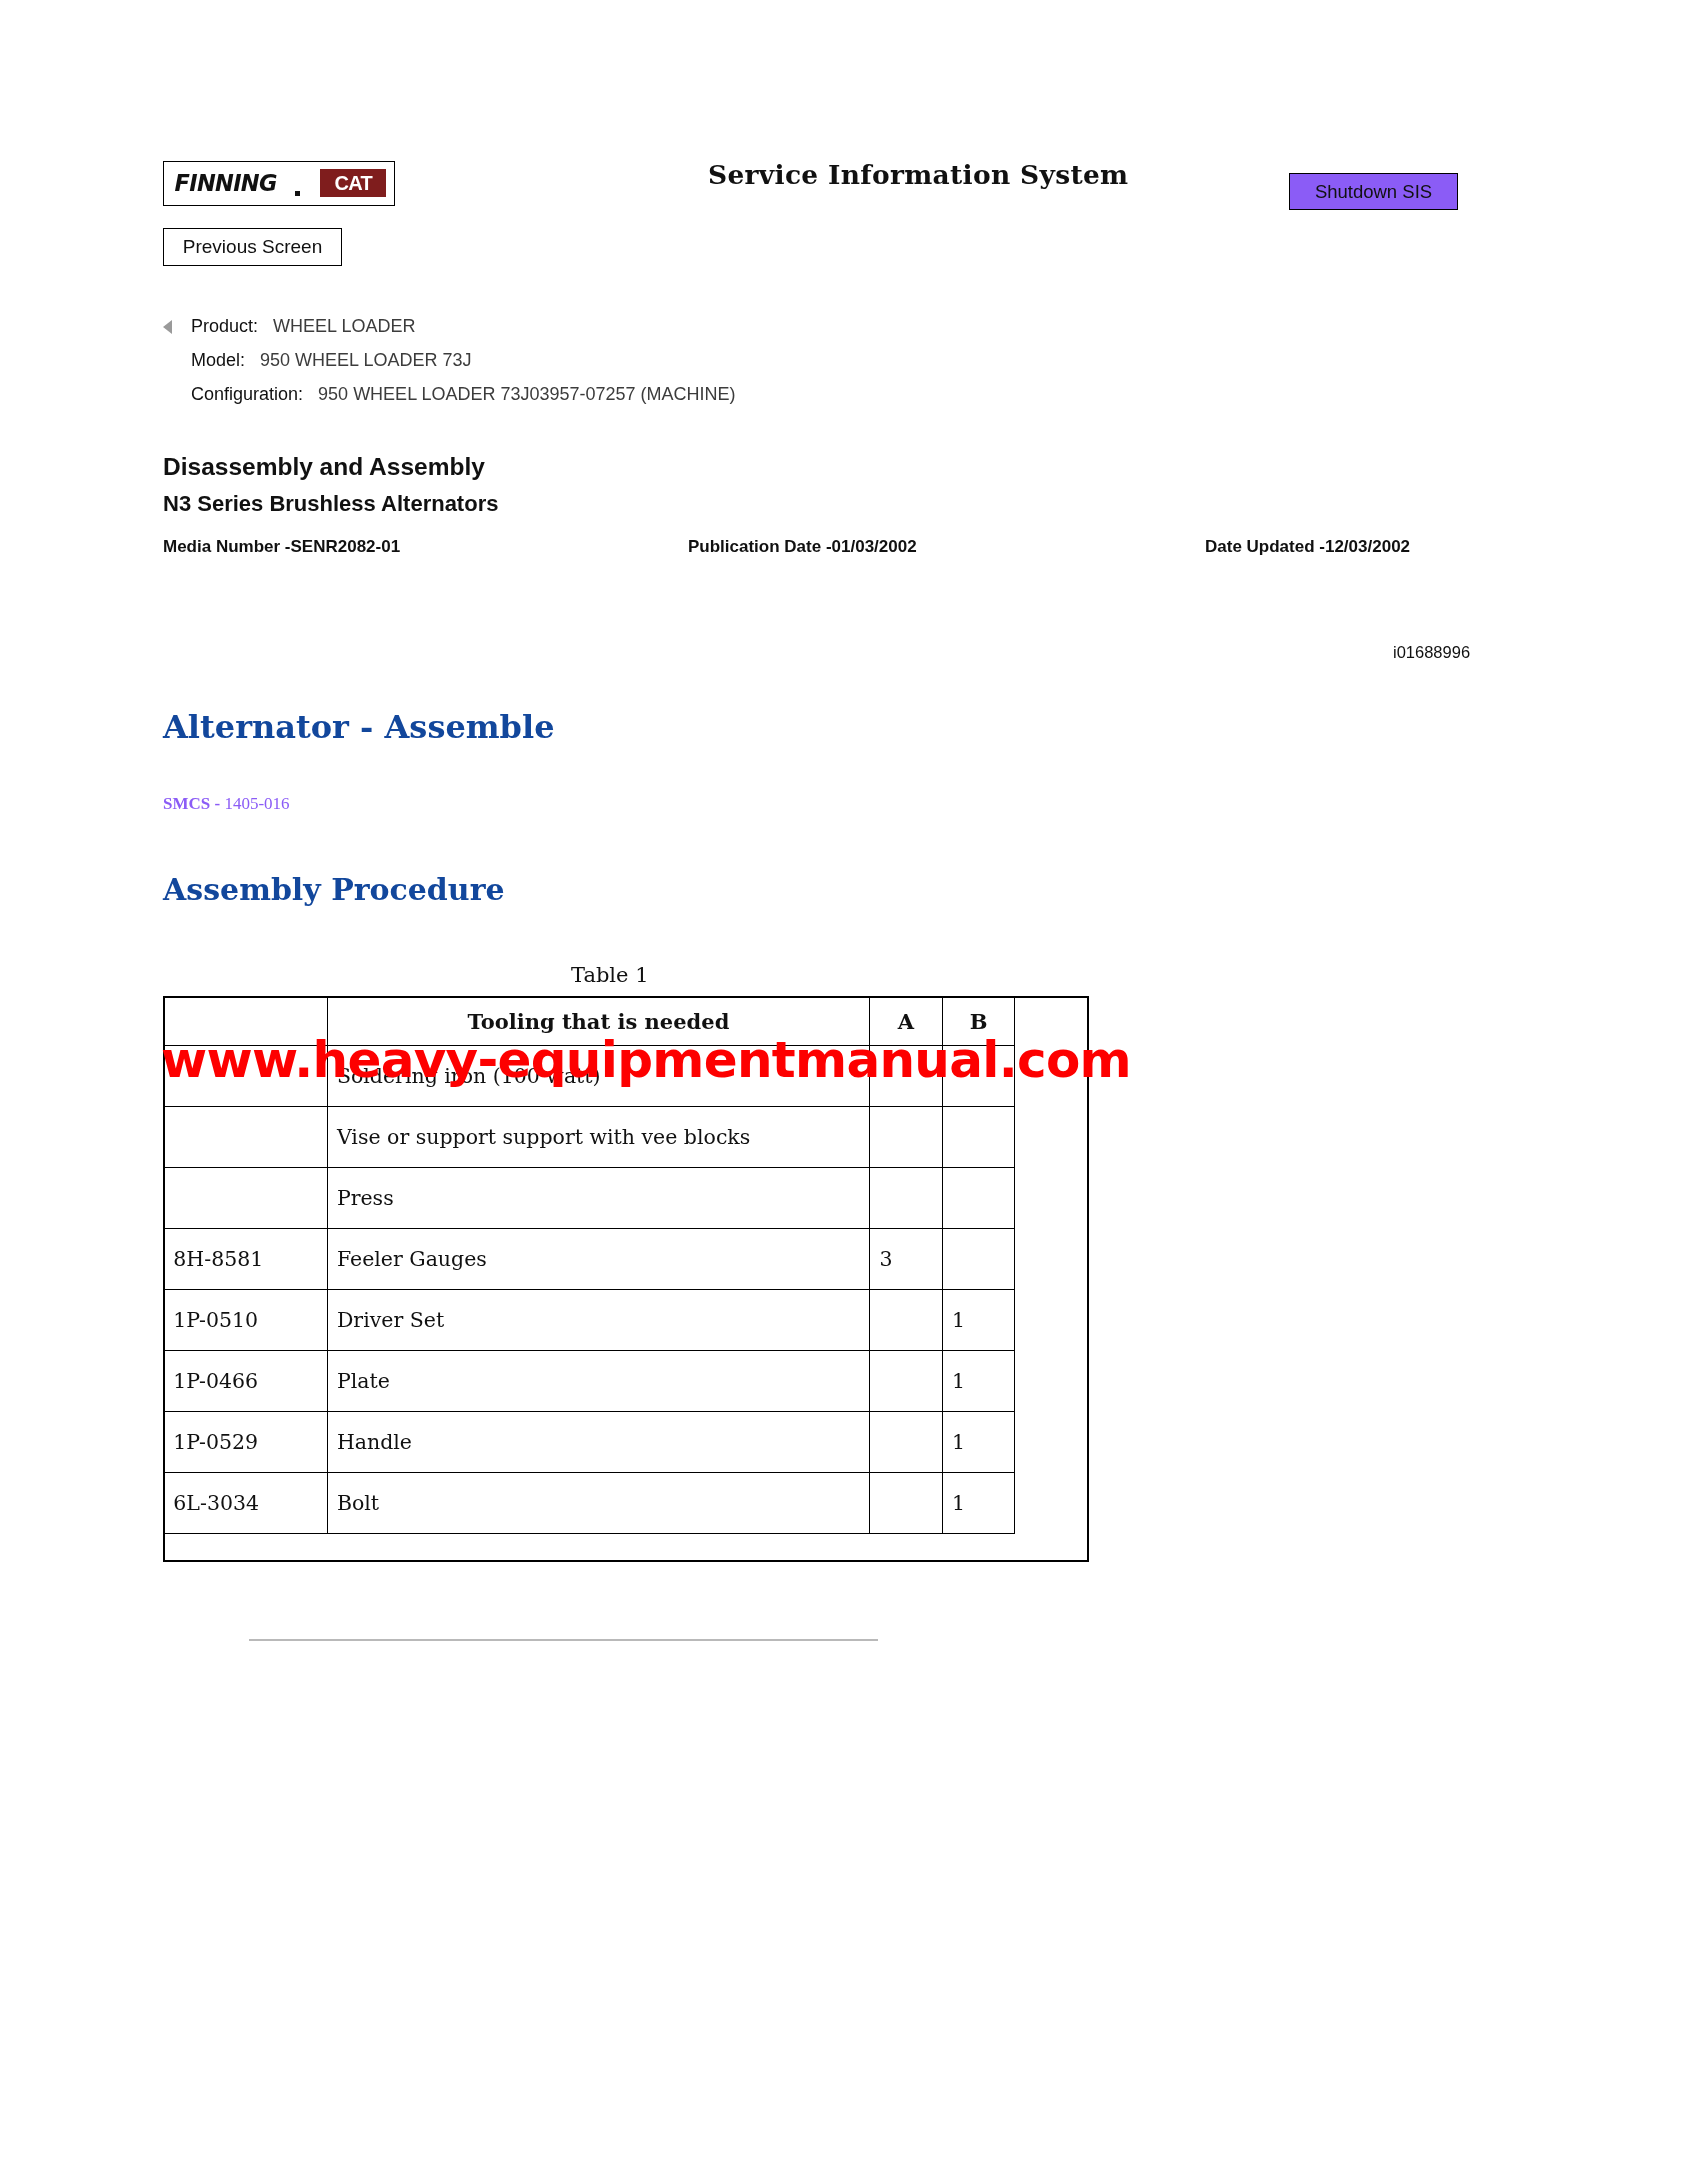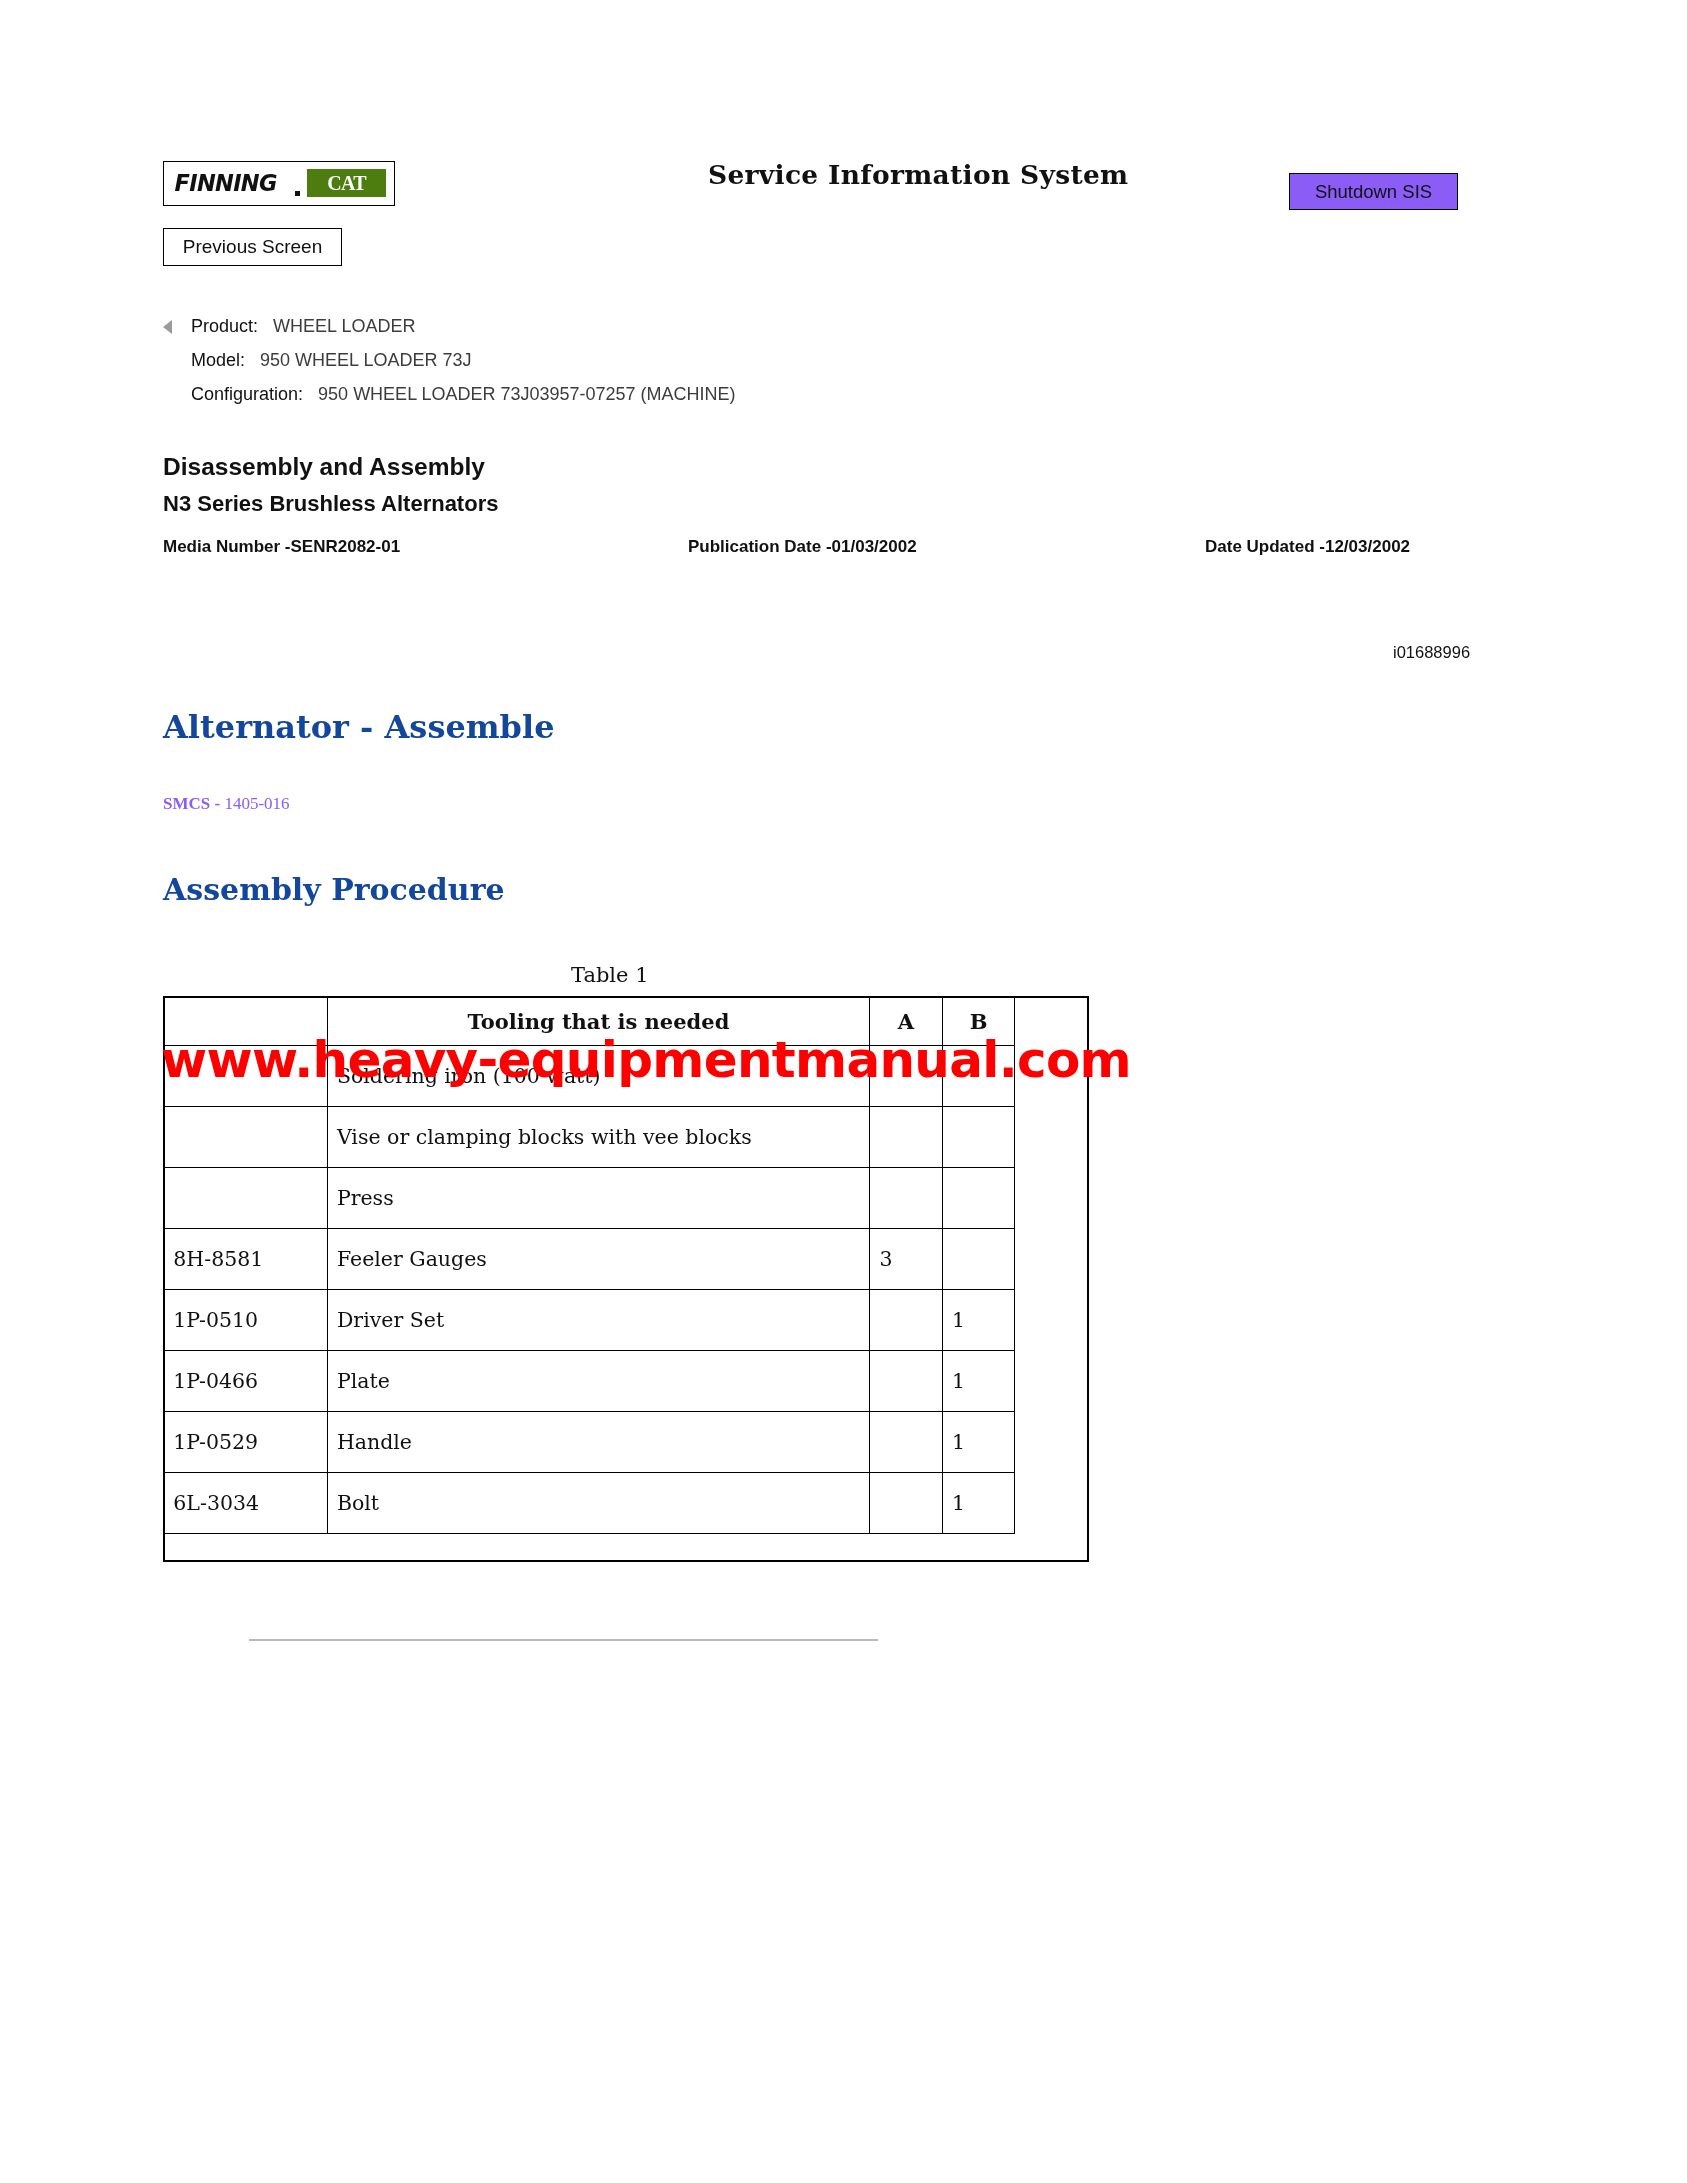--- a/index.html
+++ b/index.html
@@ -47,27 +47,27 @@
     position: absolute;
     left: 131px;
     top: 29px;
     width: 4.6px; height: 4.6px;
     background: #111;
   }
   .logo-cat {
     position: absolute;
     right: 8px;
     top: 6.6px;
-    background: #4d7c0f;
+    background: #7f1d1d;
     color: #fff;
-    font-family: Liberation Serif, serif;
+    font-family: Liberation Sans, sans-serif;
     font-weight: bold;
     font-size: 20px;
     line-height: 28px;
-    padding: 0 20px;
+    padding: 0 14px;
     letter-spacing: -0.7px;
   }
 
   .prev-screen-btn {
     position: absolute;
     left: 163px;
     top: 228px;
     width: 179px;
     height: 38px;
     border: 1.3px solid #000;
@@ -351,21 +351,21 @@
           <th class="c-b hdr-ab">B</th>
         </tr>
         <tr>
           <td class="c-part"></td>
           <td class="c-desc">Soldering iron (100 watt)</td>
           <td class="c-a"></td>
           <td class="c-b"></td>
         </tr>
         <tr>
           <td class="c-part"></td>
-          <td class="c-desc">Vise or clamping blocks with vee blocks</td>
+          <td class="c-desc">Vise or support support with vee blocks</td>
           <td class="c-a"></td>
           <td class="c-b"></td>
         </tr>
         <tr>
           <td class="c-part"></td>
           <td class="c-desc">Press</td>
           <td class="c-a"></td>
           <td class="c-b"></td>
         </tr>
         <tr>

